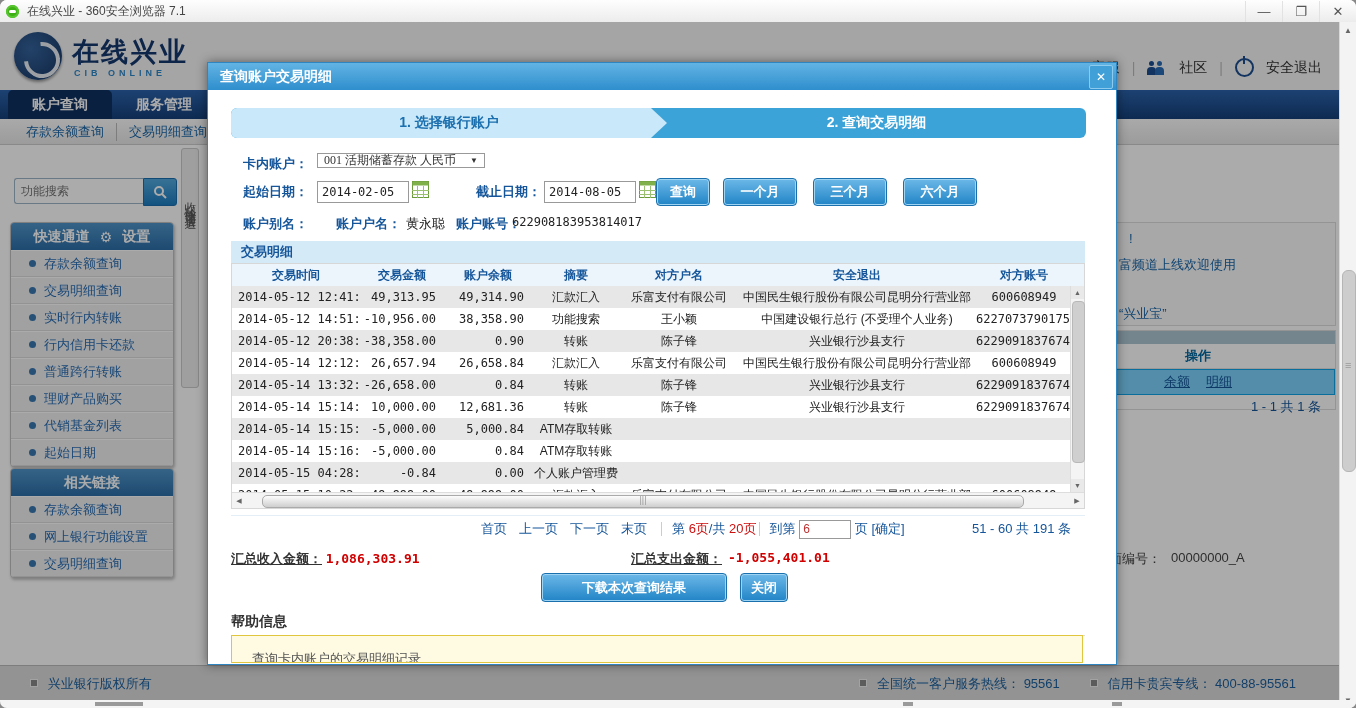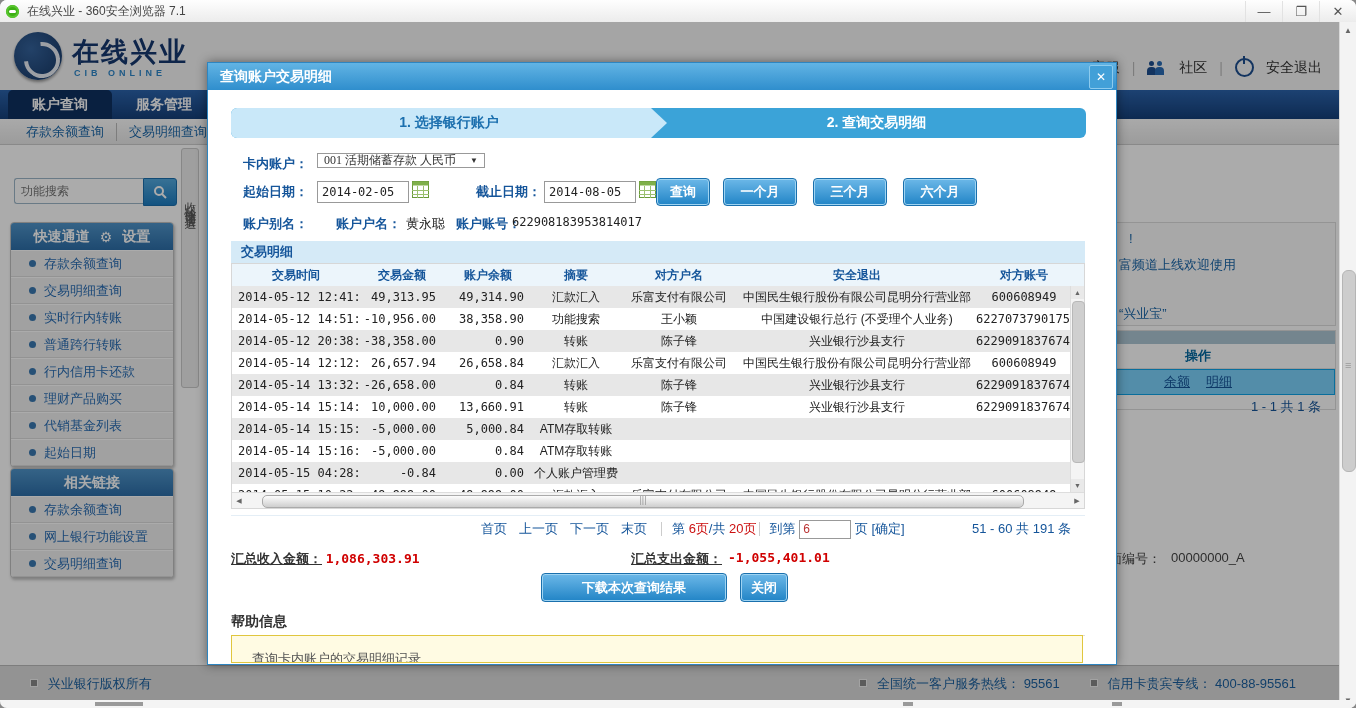--- a/index.html
+++ b/index.html
@@ -209,25 +209,25 @@
         <div class="qitem">
           <span class="dot"></span>
           <span>交易明细查询</span>
         </div>
         <div class="qitem">
           <span class="dot"></span>
           <span>实时行内转账</span>
         </div>
         <div class="qitem">
           <span class="dot"></span>
+          <span>行内信用卡还款</span>
+        </div>
+        <div class="qitem">
+          <span class="dot"></span>
           <span>普通跨行转账</span>
-        </div>
-        <div class="qitem">
-          <span class="dot"></span>
-          <span>行内信用卡还款</span>
         </div>
         <div class="qitem">
           <span class="dot"></span>
           <span>理财产品购买</span>
         </div>
         <div class="qitem">
           <span class="dot"></span>
           <span>代销基金列表</span>
         </div>
         <div class="qitem">
@@ -415,21 +415,21 @@
             <span class="cell c2">-26,658.00</span>
             <span class="cell c3">0.84</span>
             <span class="cell c4">转账</span>
             <span class="cell c5">陈子锋</span>
             <span class="cell c6">兴业银行沙县支行</span>
             <span class="cell c7">622909183767411413</span>
           </div>
           <div class="trow">
             <span class="cell c1">2014-05-14 15:14:56</span>
             <span class="cell c2">10,000.00</span>
-            <span class="cell c3">13,660.91</span>
+            <span class="cell c3">12,681.36</span>
             <span class="cell c4">转账</span>
             <span class="cell c5">陈子锋</span>
             <span class="cell c6">兴业银行沙县支行</span>
             <span class="cell c7">622909183767411413</span>
           </div>
           <div class="trow">
             <span class="cell c1">2014-05-14 15:15:28</span>
             <span class="cell c2">-5,000.00</span>
             <span class="cell c3">5,000.84</span>
             <span class="cell c4">ATM存取转账</span>

